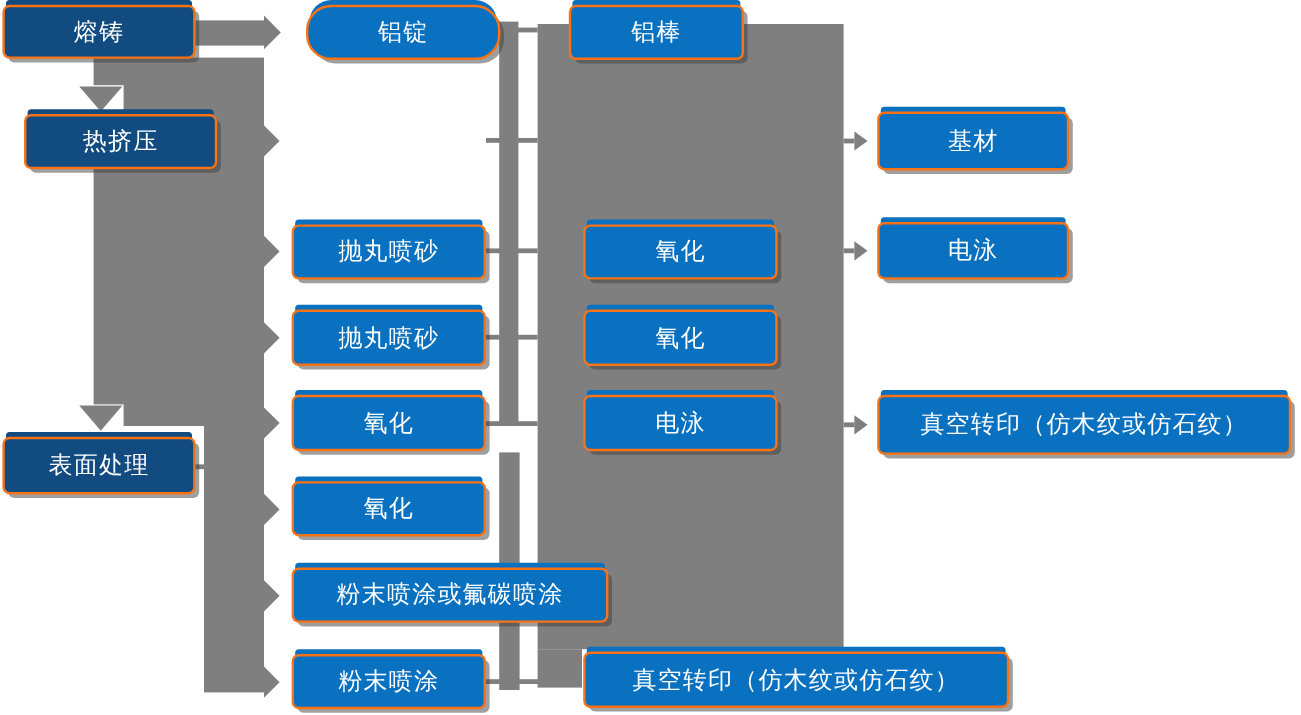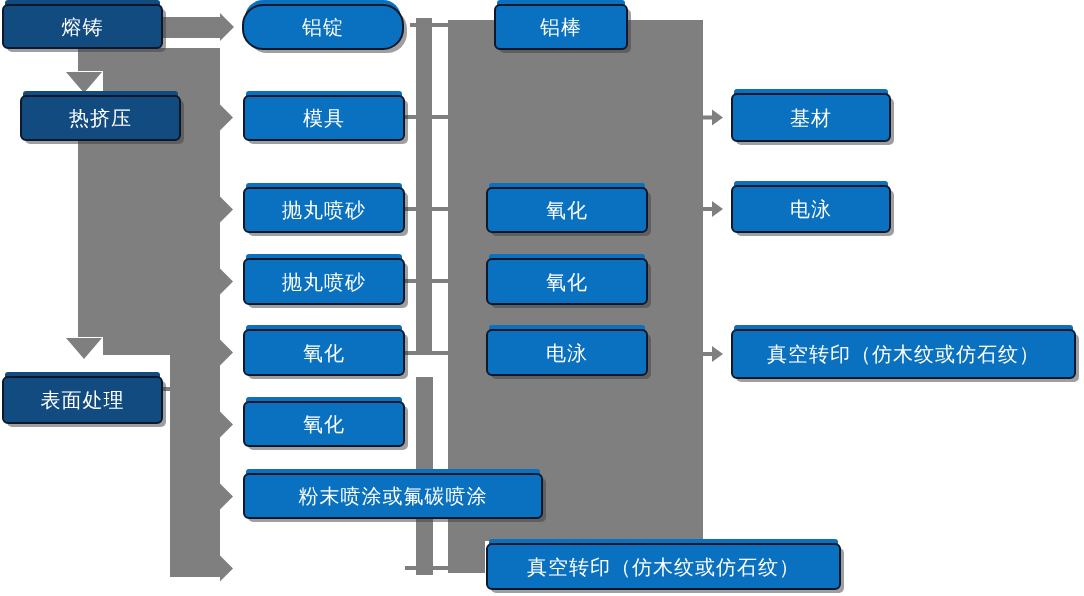--- a/index.html
+++ b/index.html
@@ -5,21 +5,21 @@
   html,body{margin:0;padding:0;background:#fff;}
   .canvas{
     position:relative;width:1084px;height:596px;background:#ffffff;overflow:hidden;
     font-family:"Liberation Sans","DejaVu Sans",sans-serif;
   }
   #connectors{position:absolute;left:0;top:0;width:1084px;height:596px;z-index:1;}
   .node{
     position:absolute;z-index:2;box-sizing:border-box;
     display:flex;align-items:center;justify-content:center;
     color:#ffffff;font-size:20px;letter-spacing:1px;font-weight:500;
-    border:2px solid #0f172a;border-radius:6px;text-align:center;line-height:1.1;
+    border:2px solid #f97316;border-radius:6px;text-align:center;line-height:1.1;
     white-space:nowrap;
   }
   .node.blue{
     background:#0971bf;
     box-shadow:4px 4px 0 -1px rgba(64,64,64,.5), 0 -7px 0 -3px #0971bf;
   }
   .node.navy{
     background:#114b80;
     box-shadow:4px 4px 0 -1px rgba(64,64,64,.5), 0 -7px 0 -3px #114b80;
   }
@@ -70,31 +70,31 @@
       <polygon points="712,109.5 712,125.5 723,117.5"></polygon>
       <rect x="703" y="207" width="9" height="4"></rect>
       <polygon points="712,201 712,217 723,209"></polygon>
       <rect x="703" y="352" width="9" height="4"></rect>
       <polygon points="712,346 712,362 723,354"></polygon>
     </g>
   </svg>
 
   <div class="node navy" style="left:2px;top:4px;width:161px;height:45px;">熔铸</div>
   <div class="node navy" style="left:20px;top:95px;width:161px;height:46px;">热挤压</div>
-  <div class="node navy" style="left:2px;top:364px;width:161px;height:48px;margin-top:12px;">表面处理</div>
+  <div class="node navy" style="left:2px;top:364px;width:161px;height:48px;">表面处理</div>
 
-  <div class="node blue" style="left:242px;top:4px;width:162px;height:46px;border-radius:21px;">铝锭</div>
-  <div class="node blue" style="left:243px;top:95px;width:162px;height:46px;">模具</div>
+  <div class="node blue" style="left:255px;top:4px;width:162px;height:46px;border-radius:21px;">铝锭</div>
   <div class="node blue" style="left:243px;top:187px;width:162px;height:46px;">抛丸喷砂</div>
   <div class="node blue" style="left:243px;top:258px;width:162px;height:47px;">抛丸喷砂</div>
   <div class="node blue" style="left:243px;top:329px;width:162px;height:47px;">氧化</div>
   <div class="node blue" style="left:243px;top:401px;width:162px;height:46px;">氧化</div>
-  <div class="node blue" style="left:243px;top:473px;width:300px;height:46px;">粉末喷涂或氟碳喷涂</div>
+  <div class="node blue" style="left:243px;top:473px;width:264px;height:46px;">粉末喷涂或氟碳喷涂</div>
+  <div class="node blue" style="left:243px;top:545px;width:162px;height:46px;">粉末喷涂</div>
 
-  <div class="node blue" style="left:494px;top:4px;width:134px;height:46px;">铝棒</div>
+  <div class="node blue" style="left:474px;top:4px;width:146px;height:46px;">铝棒</div>
   <div class="node blue" style="left:486px;top:187px;width:162px;height:46px;">氧化</div>
   <div class="node blue" style="left:486px;top:258px;width:162px;height:47px;">氧化</div>
   <div class="node blue" style="left:486px;top:329px;width:162px;height:47px;">电泳</div>
   <div class="node blue" style="left:486px;top:543px;width:355px;height:47px;">真空转印（仿木纹或仿石纹）</div>
 
   <div class="node blue" style="left:731px;top:93px;width:160px;height:49px;">基材</div>
   <div class="node blue" style="left:731px;top:185px;width:160px;height:48px;">电泳</div>
   <div class="node blue" style="left:731px;top:329px;width:345px;height:50px;">真空转印（仿木纹或仿石纹）</div>
 
 </div>

